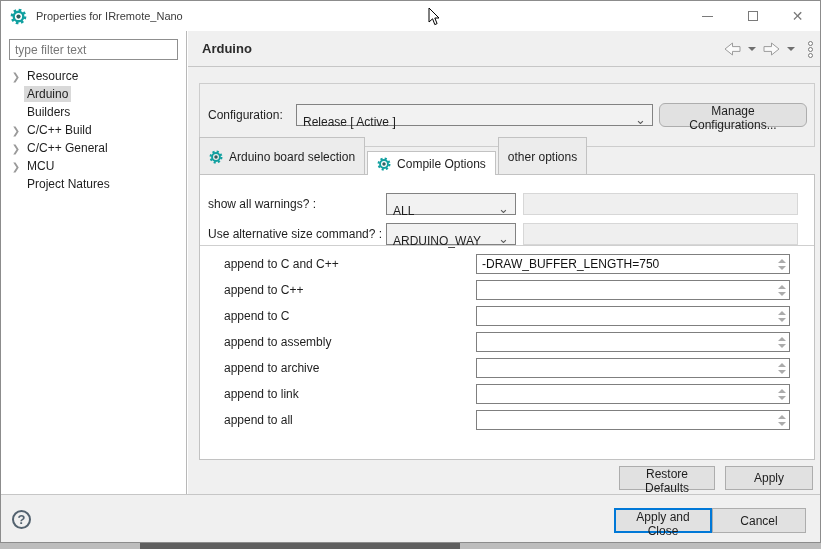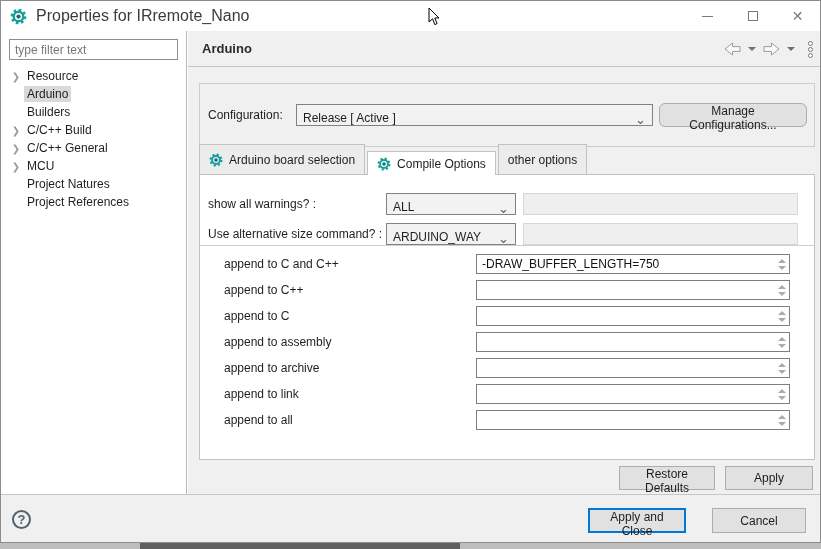--- a/index.html
+++ b/index.html
@@ -6,21 +6,21 @@
   html,body { width: 821px; height: 549px; }
   body { font-family: "Liberation Sans", sans-serif; font-size: 12px; color: #1e1e1e; background: #fff; }
 
   .window { position: absolute; left: 0; top: 0; width: 821px; height: 543px;
             border: 1px solid #8c8c8c; background: #fff; overflow: hidden; }
 
   
   .titlebar { position: absolute; left: 0; top: 0; width: 100%; height: 30px;
               background: #fff; display: flex; align-items: center; }
   .titlebar .app-icon { margin-left: 9px; width: 17px; height: 17px; }
-  .titlebar .title-text { margin-left: 9px; color: #3c3c3c; font-size: 16px; }
+  .titlebar .title-text { margin-left: 9px; color: #3c3c3c; font-size: 11px; }
   .win-controls { position: absolute; right: 0; top: 0; height: 30px; display: flex; }
   .win-btn { width: 45px; height: 30px; display: flex; align-items: center; justify-content: center;
              color: #7a7a7a; font-size: 12px; cursor: default; }
   .win-btn.max span { display:block; width: 10px; height: 10px; border: 1px solid #7a7a7a; }
   .win-btn.min span { display:block; width: 11px; height: 1px; background: #7a7a7a; }
   .win-btn.close { font-size: 14px; }
 
   
   .sidebar { position: absolute; left: 0; top: 30px; width: 186px; height: 463px;
              background: #fff; border-right: 1px solid #b8b8b8; }
@@ -47,31 +47,31 @@
                 border-top: 4px solid #6f6f6f; margin: 0 2px; }
   .viewmenu-icon { display: flex; flex-direction: column; gap: 1px; margin-left: 6px; }
   .viewmenu-icon i { width: 5px; height: 5px; border: 1px solid #7a7a7a; border-radius: 50%; background: #fdfdfd; }
 
   
   .config-group { position: absolute; left: 11px; top: 52px; width: 616px; height: 64px;
                   border: 1px solid #cdcdcd; }
   .config-row { display: flex; align-items: center; height: 100%; padding: 0 7px 0 8px; }
   .config-label { flex: 0 0 88px; }
   .combo { height: 22px; border: 1px solid #828282; background: #f2f2f2;
-           display: flex; align-items: flex-end; padding: 0 6px; cursor: default; position: relative; }
+           display: flex; align-items: flex-start; padding: 10px 6px; cursor: default; position: relative; }
   .combo .combo-text { flex: 1; white-space: nowrap; overflow: hidden; }
   .combo .combo-arrow { color: #5a5a5a; font-size: 13px; line-height: 10px; margin-left: 4px; }
   .config-combo { flex: 1; margin-right: 6px; }
   .btn { height: 24px; background: #e1e1e1; border: 1px solid #adadad; font-size: 12px;
          font-family: "Liberation Sans", sans-serif; color: #1e1e1e; padding: 0 10px; cursor: default; }
   .manage-btn { flex: 0 0 148px; height: 24px; border-radius: 6px; }
 
   
   .tabs { position: absolute; left: 11px; top: 120px; height: 24px; display: flex; align-items: flex-end; }
-  .tab { height: 31px; display: flex; align-items: center; padding: 0 9px; gap: 6px;
+  .tab { height: 38px; display: flex; align-items: center; padding: 0 9px; gap: 6px;
          border: 1px solid #c2c2c2; border-bottom: none; background: #ececec; margin-right: 2px;
          cursor: default; white-space: nowrap; }
   .tab.active { height: 24px; background: #fff; position: relative; z-index: 2; }
   .tab .gear { width: 14px; height: 14px; }
 
   
   .tab-panel { position: absolute; left: 11px; top: 143px; width: 616px; height: 286px;
                background: #fff; border: 1px solid #c2c2c2; z-index: 1; }
   .opt-row { position: absolute; left: 0; height: 36px; display: flex; align-items: center; }
   .opt-row .opt-label { position: absolute; left: 8px; white-space: nowrap; }
@@ -99,21 +99,21 @@
   .panel-actions { position: absolute; right: 8px; top: 435px; display: flex; gap: 10px; }
   .restore-btn { width: 96px; }
   .apply-btn { width: 88px; }
 
   
   .footer { position: absolute; left: 0; top: 493px; width: 100%; height: 50px;
             background: #f0f0f0; border-top: 1px solid #c6c6c6; }
   .help-icon { position: absolute; left: 11px; top: 15px; width: 19px; height: 19px; border-radius: 50%;
                border: 2px solid #53626f; color: #53626f; display: flex; align-items: center;
                justify-content: center; font-size: 13px; font-weight: bold; cursor: default; }
-  .footer-actions { position: absolute; right: 14px; top: 13px; display: flex; gap: 26px; }
+  .footer-actions { position: absolute; right: 14px; top: 13px; display: flex; gap: 0; }
   .apply-close-btn { width: 98px; border: 2px solid #0078d7; height: 25px; }
   .cancel-btn { width: 94px; height: 25px; }
 
   
   .bottom-sliver { position: absolute; left: 0; top: 543px; width: 821px; height: 6px;
                    background: linear-gradient(to right, #bdbdbd 0 140px, #5f5f5f 140px 460px, #bdbdbd 460px 100%); }
 
   
   .cursor { position: absolute; left: 428px; top: 7px; z-index: 50; pointer-events: none; }
 </style>
@@ -171,24 +171,20 @@
         <span class="tree-chevron">❯</span>
         <span class="tree-label">C/C++ General</span>
       </li>
       <li class="tree-item">
         <span class="tree-chevron">❯</span>
         <span class="tree-label">MCU</span>
       </li>
       <li class="tree-item">
         <span class="spacer"></span>
         <span class="tree-label">Project Natures</span>
-      </li>
-      <li class="tree-item">
-        <span class="spacer"></span>
-        <span class="tree-label">Project References</span>
       </li>
     </ul>
   </div>
 
   <div class="main">
     <div class="main-header">
       <span class="page-title">Arduino</span>
       <div class="nav-icons">
         <svg class="nav-arrow" viewBox="0 0 17 14">
           <path d="M16,4.6 L8.5,4.6 L8.5,1 L1,7 L8.5,13 L8.5,9.4 L16,9.4 Z" fill="#fafafa" stroke="#9c9c9c"></path>

